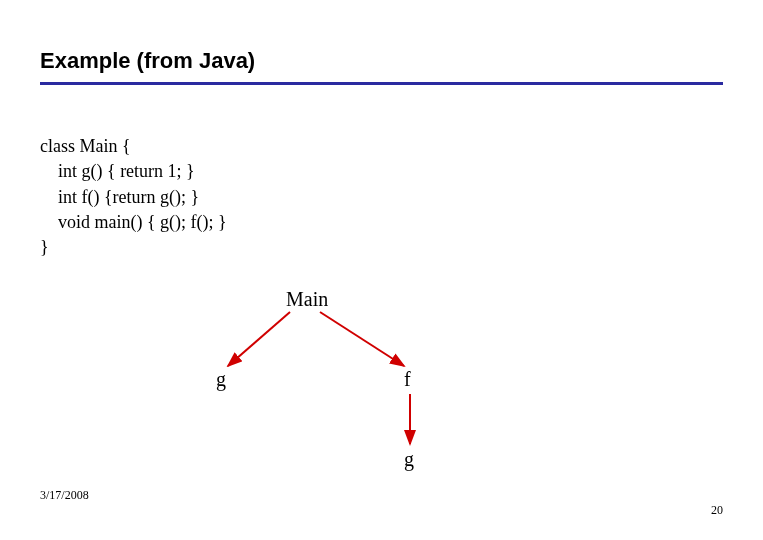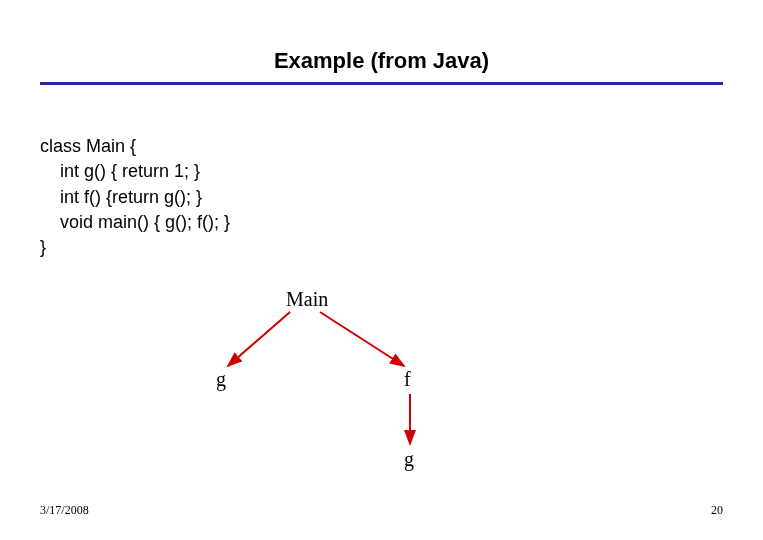--- a/index.html
+++ b/index.html
@@ -13,32 +13,31 @@
   }
   .slide {
     padding: 48px 40px 20px 40px;
     position: relative;
     height: 100%;
   }
   .title {
     font-size: 22px;
     font-weight: bold;
     margin-bottom: 8px;
-    text-align: center;
   }
   .title-rule {
     border: none;
     border-top: 3px solid #2a2aa0;
     margin-bottom: 24px;
   }
   .code {
     font-size: 18px;
     line-height: 1.4;
     white-space: pre;
-    font-family: Liberation Sans, sans-serif;
+    font-family: Liberation Serif, serif;
   }
   .diagram {
     position: absolute;
     left: 0;
     top: 288px;
     width: 763px;
     height: 200px;
   }
   .node {
     position: absolute;
@@ -61,20 +60,21 @@
     position: absolute;
     bottom: 22px;
     left: 0;
     width: 100%;
     padding: 0 40px;
     font-family: "Times New Roman", serif;
     font-size: 12px;
     display: flex;
     justify-content: space-between;
     color: #000;
+    flex-direction: column;
   }
   .footer-center {
     position: absolute;
     left: 50%;
     transform: translateX(-50%);
   }
   .footer-right {
     margin-left: auto;
   }
   .footer-left {}

